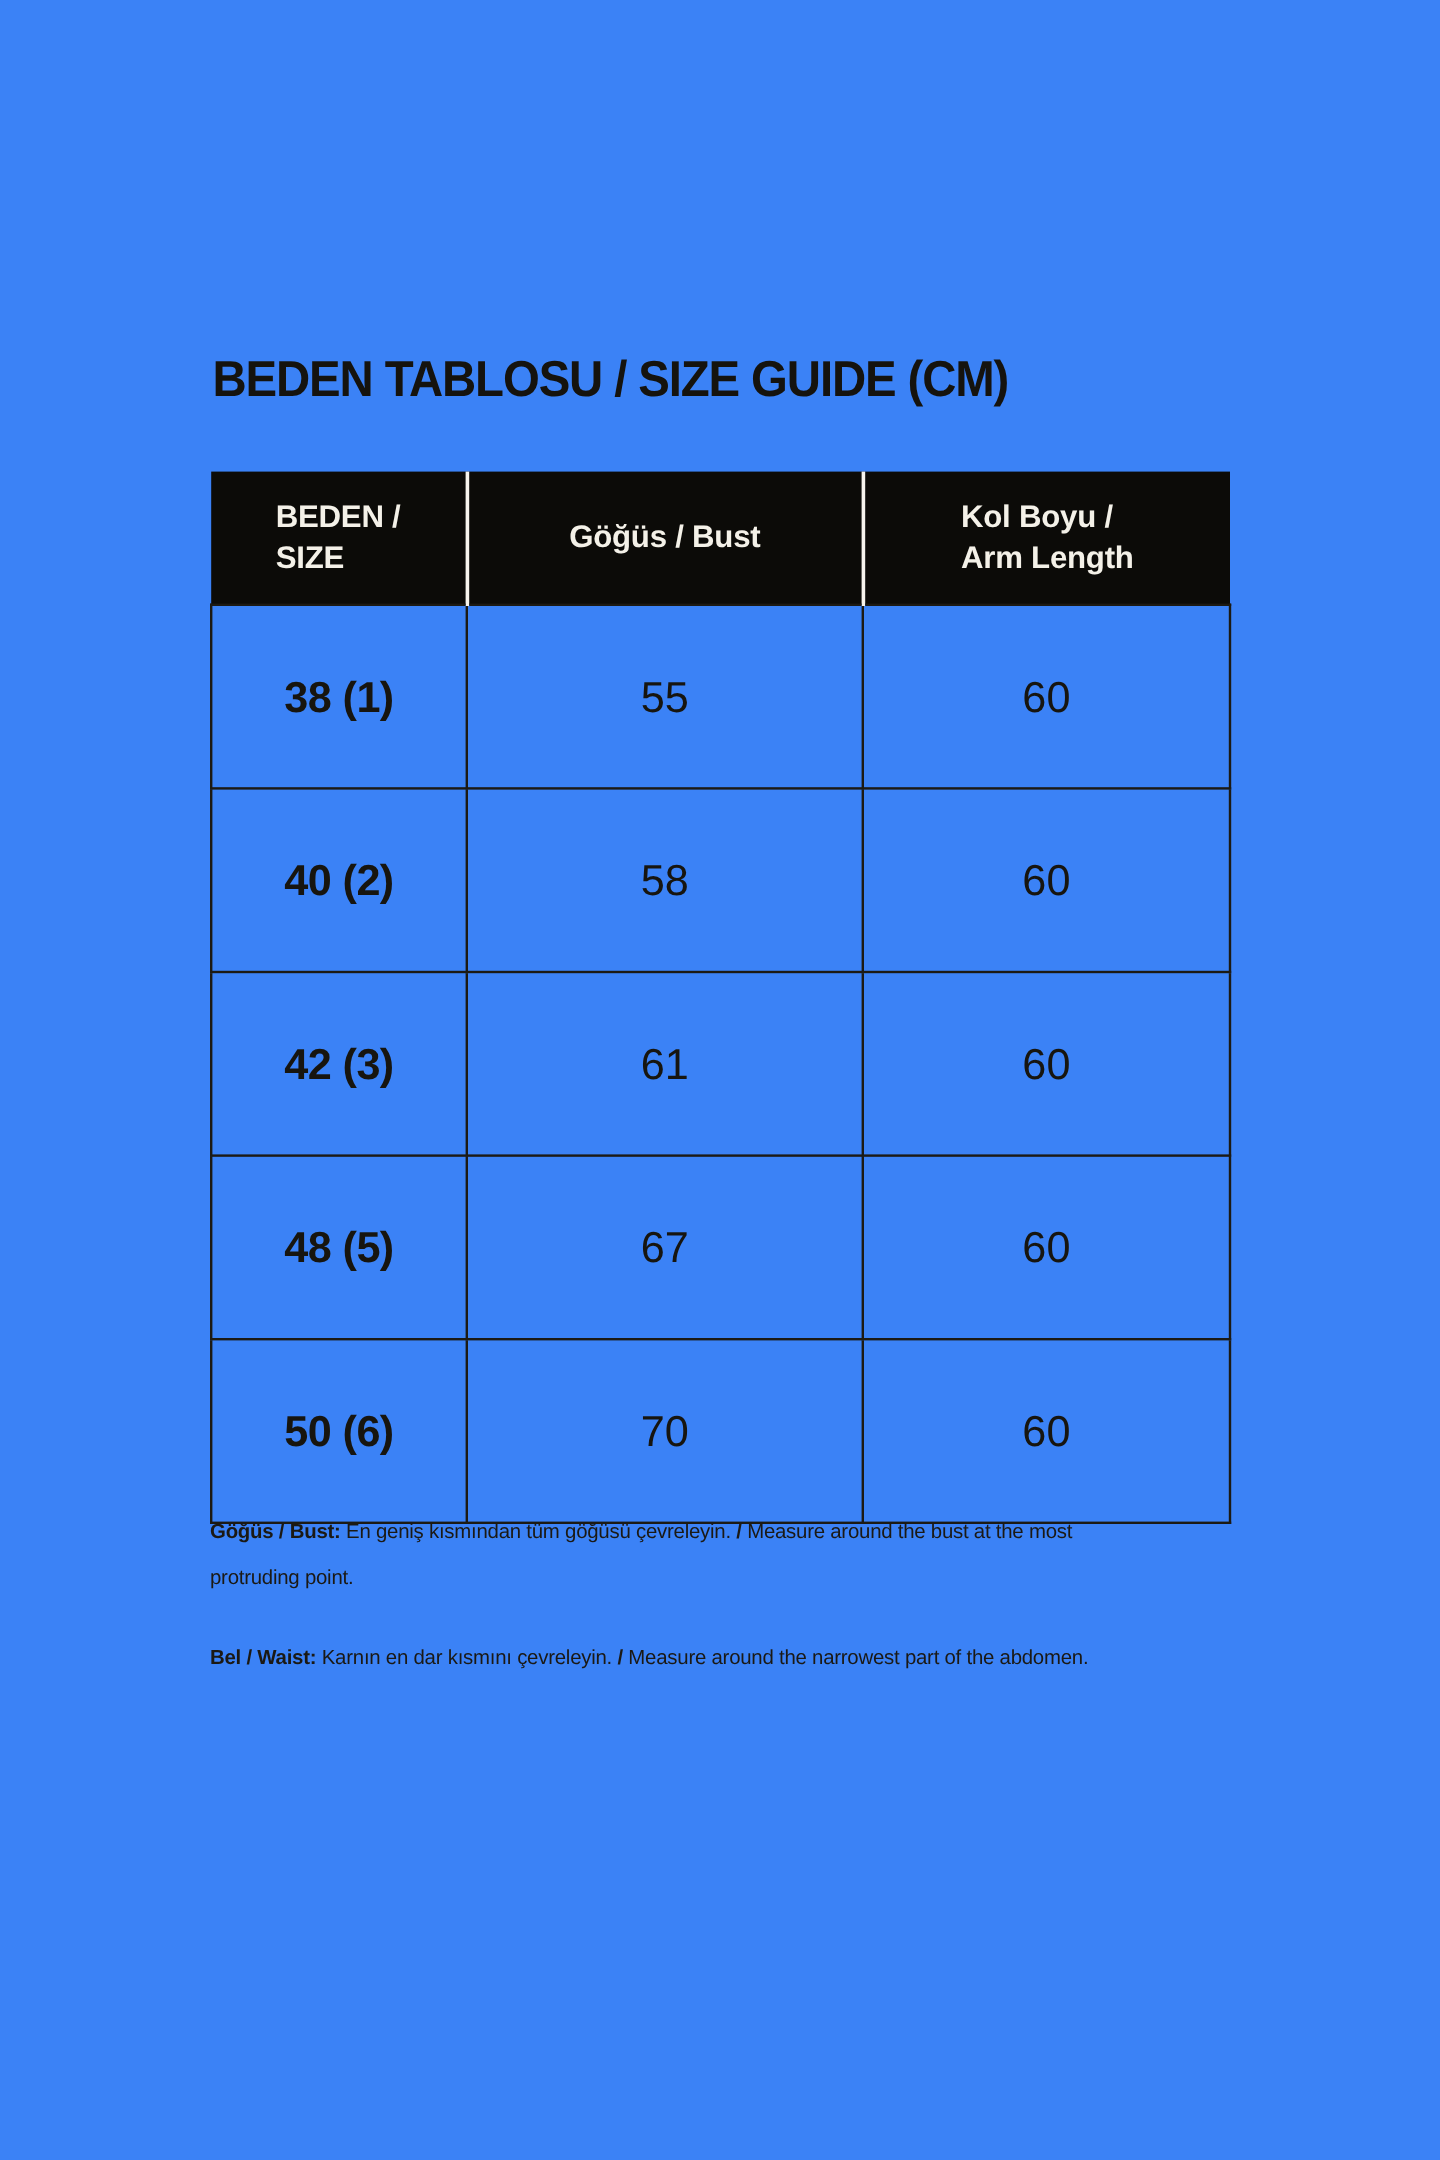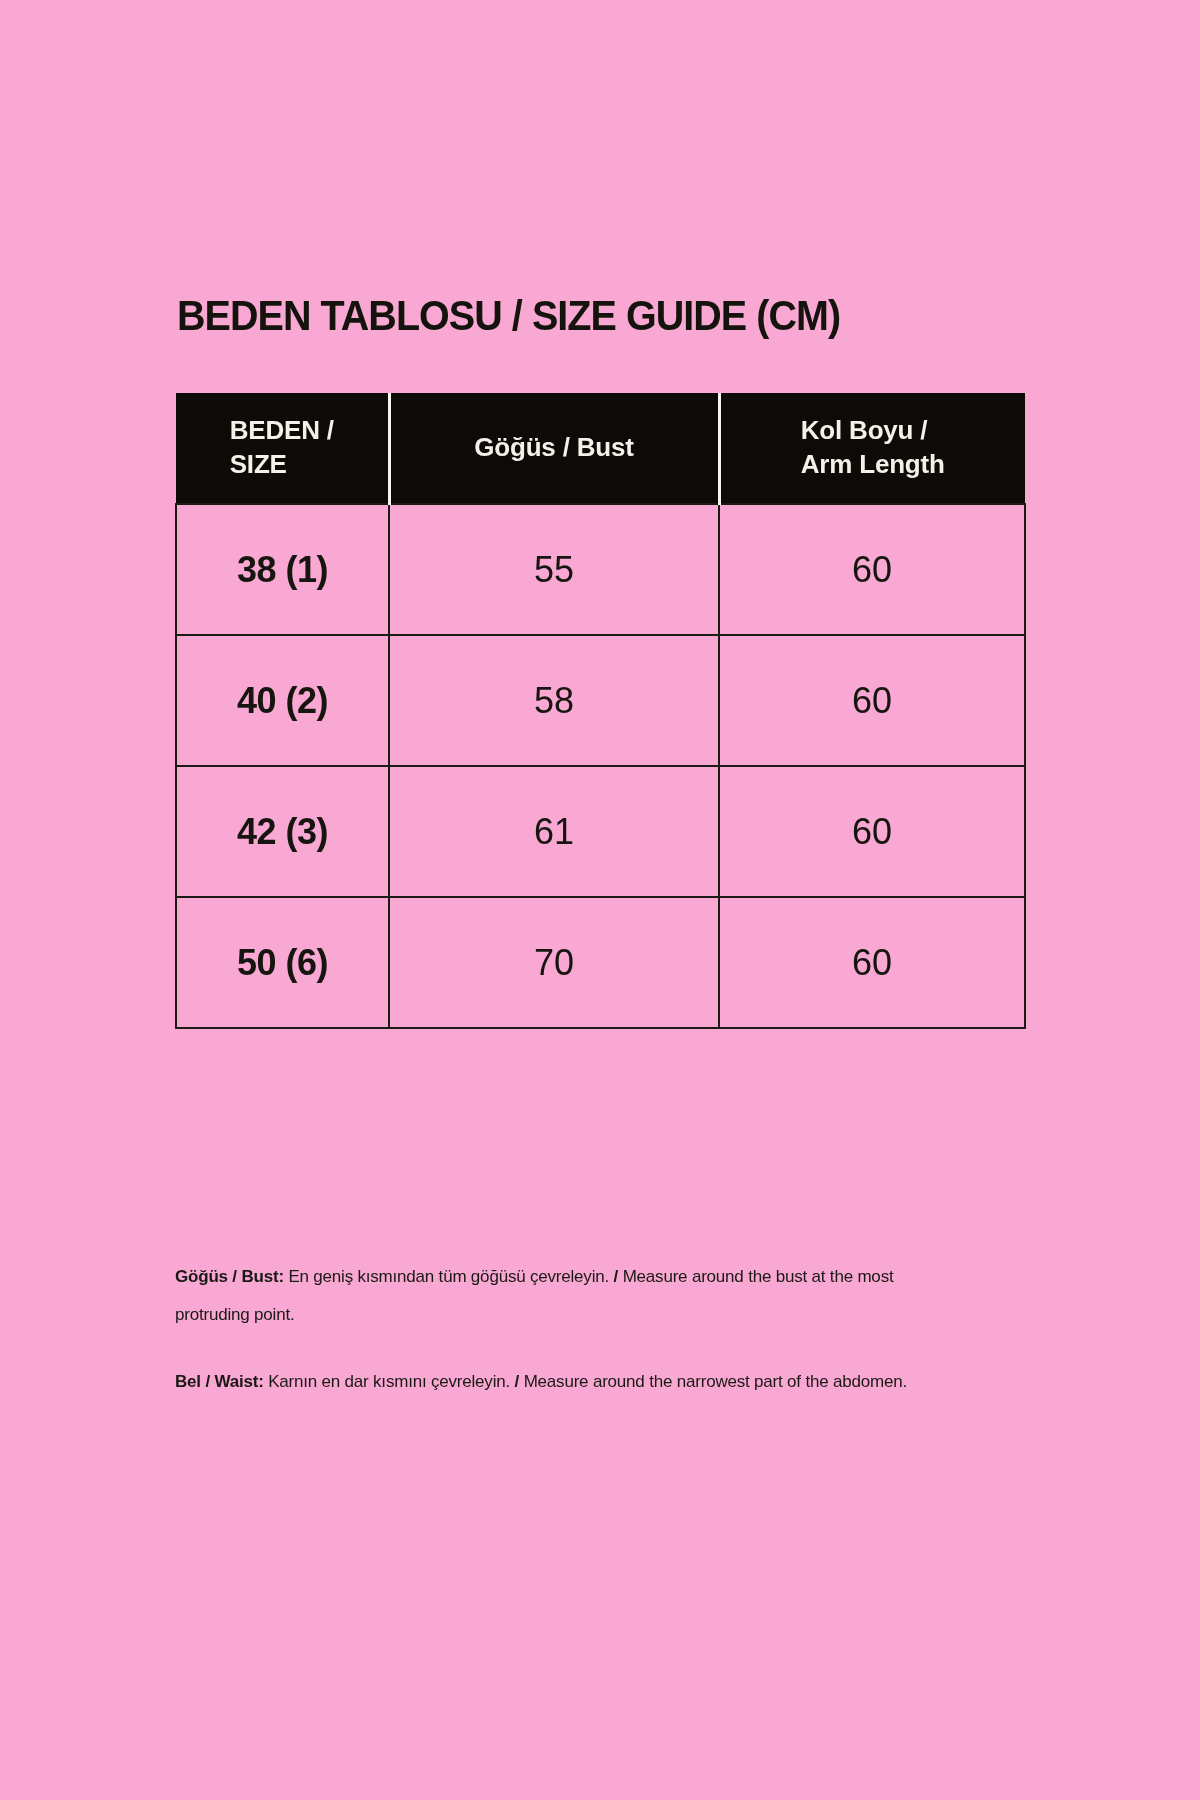--- a/index.html
+++ b/index.html
@@ -4,21 +4,21 @@
 <style>
   html, body {
     margin: 0;
     padding: 0;
     background: #f7f4ed;
   }
   .screen {
     position: relative;
     width: 1200px;
     height: 1800px;
-    background: #f9a8d4;
+    background: #3b82f6;
     font-family: "Liberation Sans", sans-serif;
     color: #17150f;
     overflow: hidden;
   }
 
   
   .page-title {
     position: absolute;
     left: 177px;
     top: 292px;
@@ -61,21 +61,21 @@
   }
   .hcell span { display: block; }
   .size-table td {
     height: 119px;
     border: 2px solid #1c1a14;
     text-align: center;
     vertical-align: middle;
     font-size: 36px;
     font-weight: 400;
     color: #17150f;
-    padding: 5px;
+    padding: 16px;
   }
   .size-table td.col-size {
     font-weight: 700;
     letter-spacing: -0.5px;
   }
 
   
   .notes {
     position: absolute;
     left: 175px;
@@ -135,20 +135,25 @@
         <td class="col-size">40 (2)</td>
         <td>58</td>
         <td>60</td>
       </tr>
       <tr>
         <td class="col-size">42 (3)</td>
         <td>61</td>
         <td>60</td>
       </tr>
       <tr>
+        <td class="col-size">48 (5)</td>
+        <td>67</td>
+        <td>60</td>
+      </tr>
+      <tr>
         <td class="col-size">50 (6)</td>
         <td>70</td>
         <td>60</td>
       </tr>
     </tbody>
   </table>
 
   <div class="notes">
     <p class="note">
       <span class="b">Göğüs / Bust:</span>

